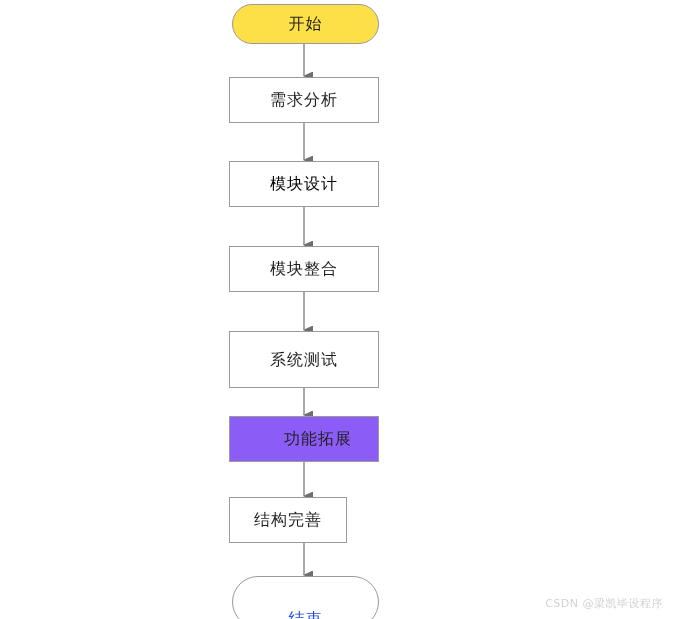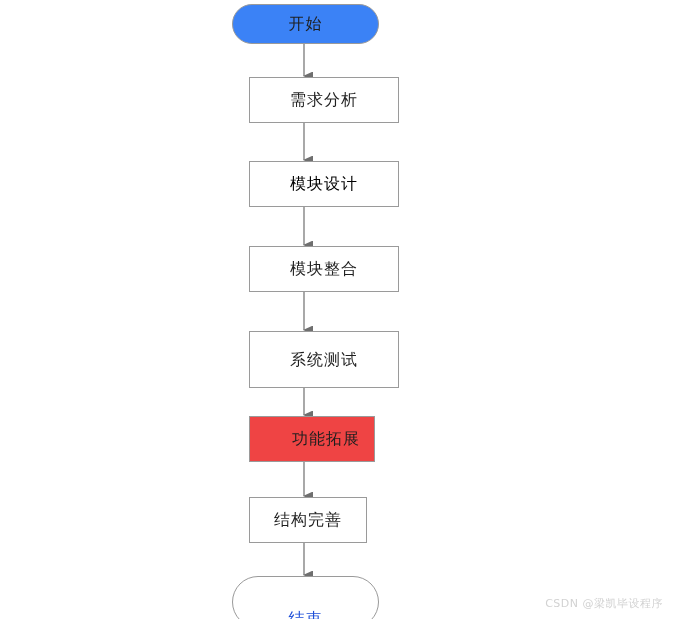--- a/index.html
+++ b/index.html
@@ -39,21 +39,20 @@
     white-space: nowrap;
     user-select: none;
   }
 
   .node.terminal {
     border-radius: 999px;
   }
 
   .node.process {
     border-radius: 0;
-    margin-left: 20px;
   }
 
   .node-label {
     display: block;
     transform: translateY(-0.5px);
   }
 
   .connector {
     position: absolute;
     left: 0;
@@ -90,36 +89,36 @@
         <line x1="304" y1="123" x2="304" y2="160" stroke="#6f6f6f" marker-end="url(#arrowhead)"></line>
         <line x1="304" y1="207" x2="304" y2="245" stroke="#6f6f6f" marker-end="url(#arrowhead)"></line>
         <line x1="304" y1="292" x2="304" y2="330" stroke="#6f6f6f" marker-end="url(#arrowhead)"></line>
         <line x1="304" y1="377" x2="304" y2="415" stroke="#6f6f6f" marker-end="url(#arrowhead)"></line>
         <line x1="304" y1="462" x2="304" y2="496" stroke="#6f6f6f" marker-end="url(#arrowhead)"></line>
         <line x1="304" y1="543" x2="304" y2="575" stroke="#6f6f6f" marker-end="url(#arrowhead)"></line>
       </g>
   </svg>
 
   <div id="node-layer">
-      <div class="node terminal" style="left: 232px; top: 4px; width: 147px; height: 40px; background: #3b82f6; border-color: rgb(154, 154, 154); color: rgb(31, 31, 31);">
+      <div class="node terminal" style="left: 232px; top: 4px; width: 147px; height: 40px; background: #fde047; border-color: rgb(154, 154, 154); color: rgb(31, 31, 31);">
         <span class="node-label">开始</span>
       </div>
       <div class="node process" style="left: 229px; top: 77px; width: 150px; height: 46px; background: rgb(255, 255, 255); border-color: rgb(154, 154, 154); color: rgb(31, 31, 31);">
         <span class="node-label">需求分析</span>
       </div>
       <div class="node process" style="left: 229px; top: 161px; width: 150px; height: 46px; background: rgb(255, 255, 255); border-color: rgb(154, 154, 154); color: #000000;">
         <span class="node-label">模块设计</span>
       </div>
       <div class="node process" style="left: 229px; top: 246px; width: 150px; height: 46px; background: rgb(255, 255, 255); border-color: rgb(154, 154, 154); color: rgb(31, 31, 31); justify-content: center;">
         <span class="node-label">模块整合</span>
       </div>
       <div class="node process" style="left: 229px; top: 331px; width: 150px; height: 57px; background: rgb(255, 255, 255); border-color: rgb(154, 154, 154); color: rgb(31, 31, 31);">
         <span class="node-label">系统测试</span>
       </div>
-      <div class="node process" style="left: 229px; top: 416px; width: 126px; height: 46px; background: #ef4444; border-color: rgb(154, 154, 154); color: rgb(31, 31, 31); padding-left: 28px;">
+      <div class="node process" style="left: 229px; top: 416px; width: 150px; height: 46px; background: #8b5cf6; border-color: rgb(154, 154, 154); color: rgb(31, 31, 31); padding-left: 28px;">
         <span class="node-label">功能拓展</span>
       </div>
       <div class="node process" style="left: 229px; top: 497px; width: 118px; height: 46px; background: rgb(255, 255, 255); border-color: rgb(154, 154, 154); color: rgb(31, 31, 31);">
         <span class="node-label">结构完善</span>
       </div>
       <div class="node terminal" style="left: 232px; top: 576px; width: 147px; height: 52px; background: rgb(255, 255, 255); border-color: rgb(154, 154, 154); color: #1d4ed8; align-items: flex-end;">
         <span class="node-label">结束</span>
       </div>
     </div>
 

